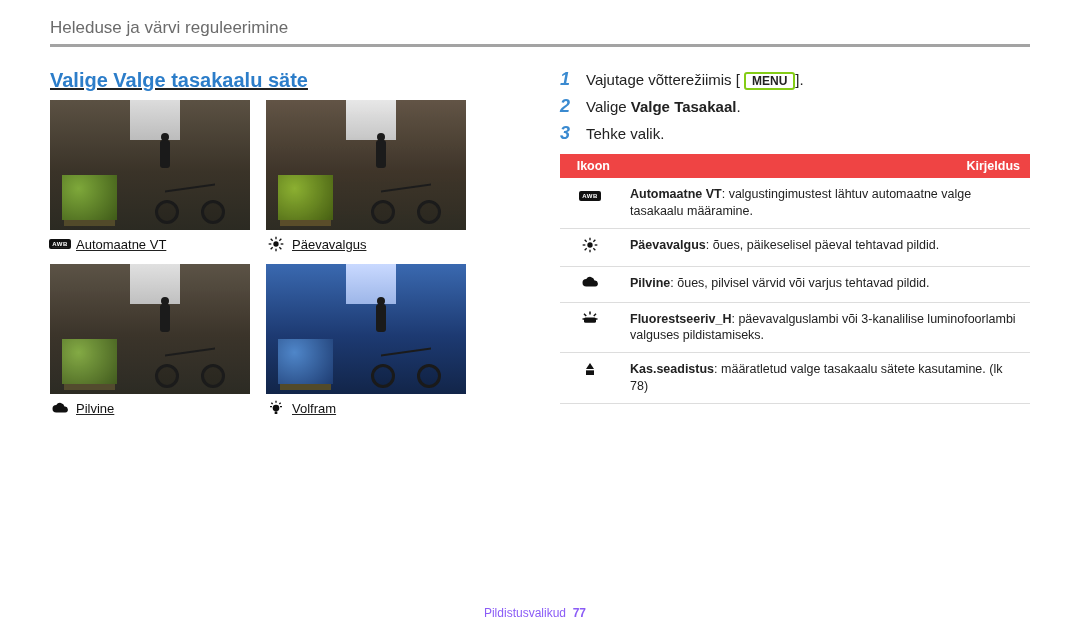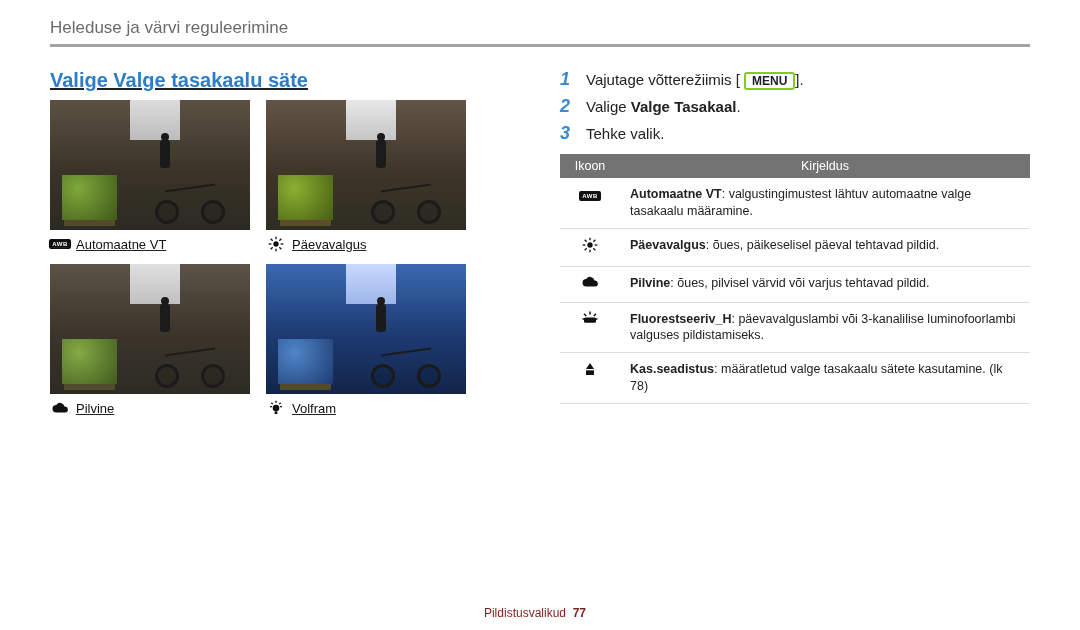--- a/index.html
+++ b/index.html
@@ -115,33 +115,33 @@
     display:inline-block; border:2px solid #84cc16; border-radius:3px;
     padding:0 6px; font-weight:700; font-size:12px; margin-left:4px;
     background:#fff;
   }
 
   
   table.wb {
     width:100%; border-collapse: collapse; margin-top:10px; font-size:12.5px;
   }
   table.wb th {
-    background:#737373; color:#fff; text-align:center;
-    padding:5px 10px; font-weight:400;
+    background:#ef4444; color:#fff; text-align:right;
+    padding:5px 10px; font-weight:700;
   }
   table.wb th:first-child{ width:60px;}
   table.wb td {
     border-bottom:1px solid #ddd;
     padding:8px 10px; vertical-align: top; line-height:1.35;
   }
   table.wb td.ic { text-align:center; }
 
   .footer {
     position:absolute; bottom:10px; left:0; right:10px;
-    text-align:center; font-size:12px; color:#7f1d1d;
+    text-align:center; font-size:12px; color:#8b5cf6;
   }
 </style>
 </head>
 <body>
 
 <div class="page">
   <div class="breadcrumb">Heleduse ja värvi reguleerimine</div>
 
   <div class="columns">
 

